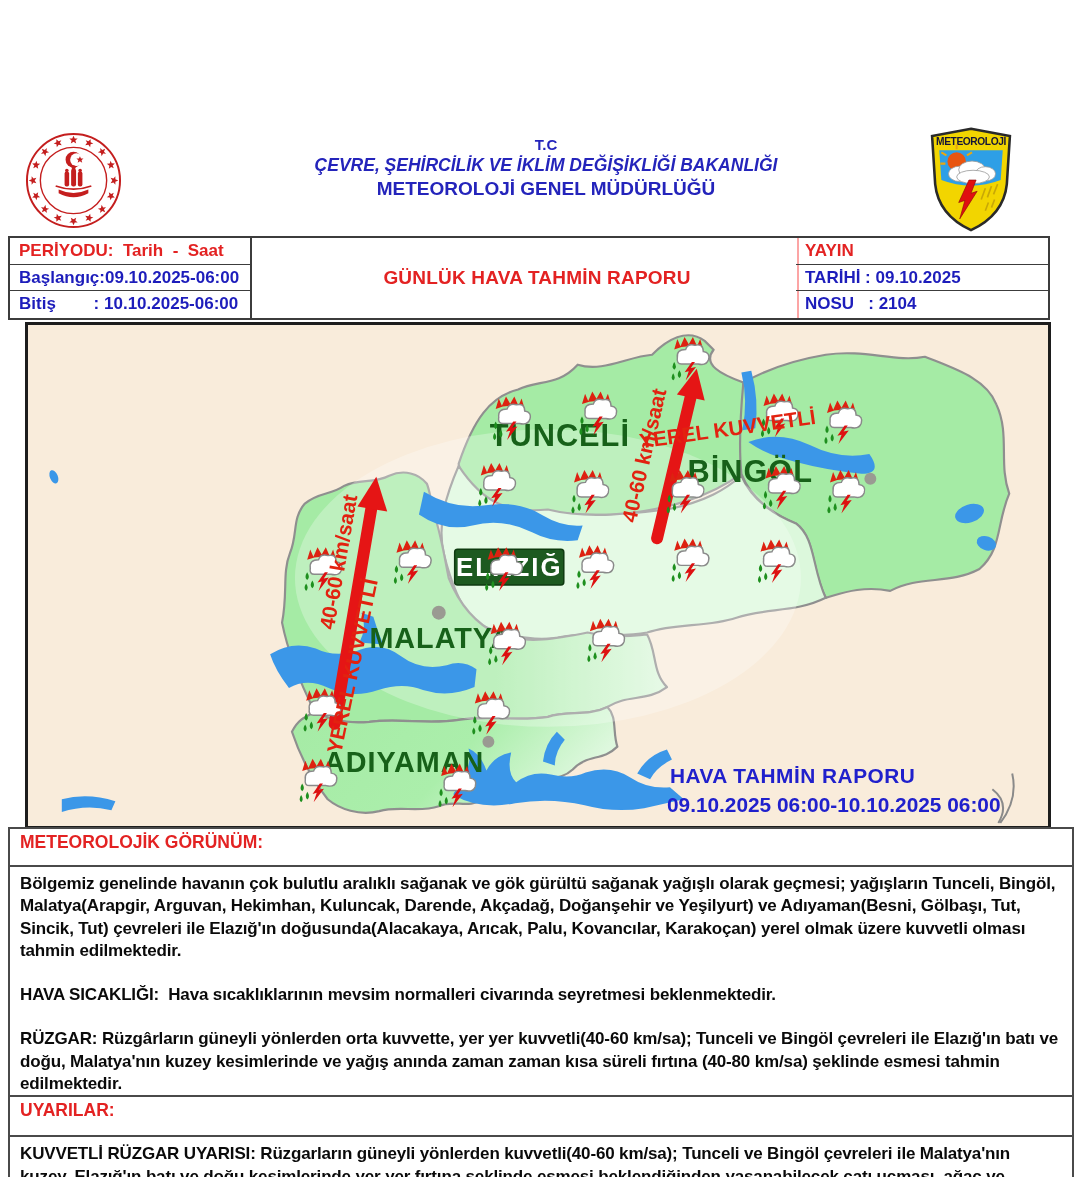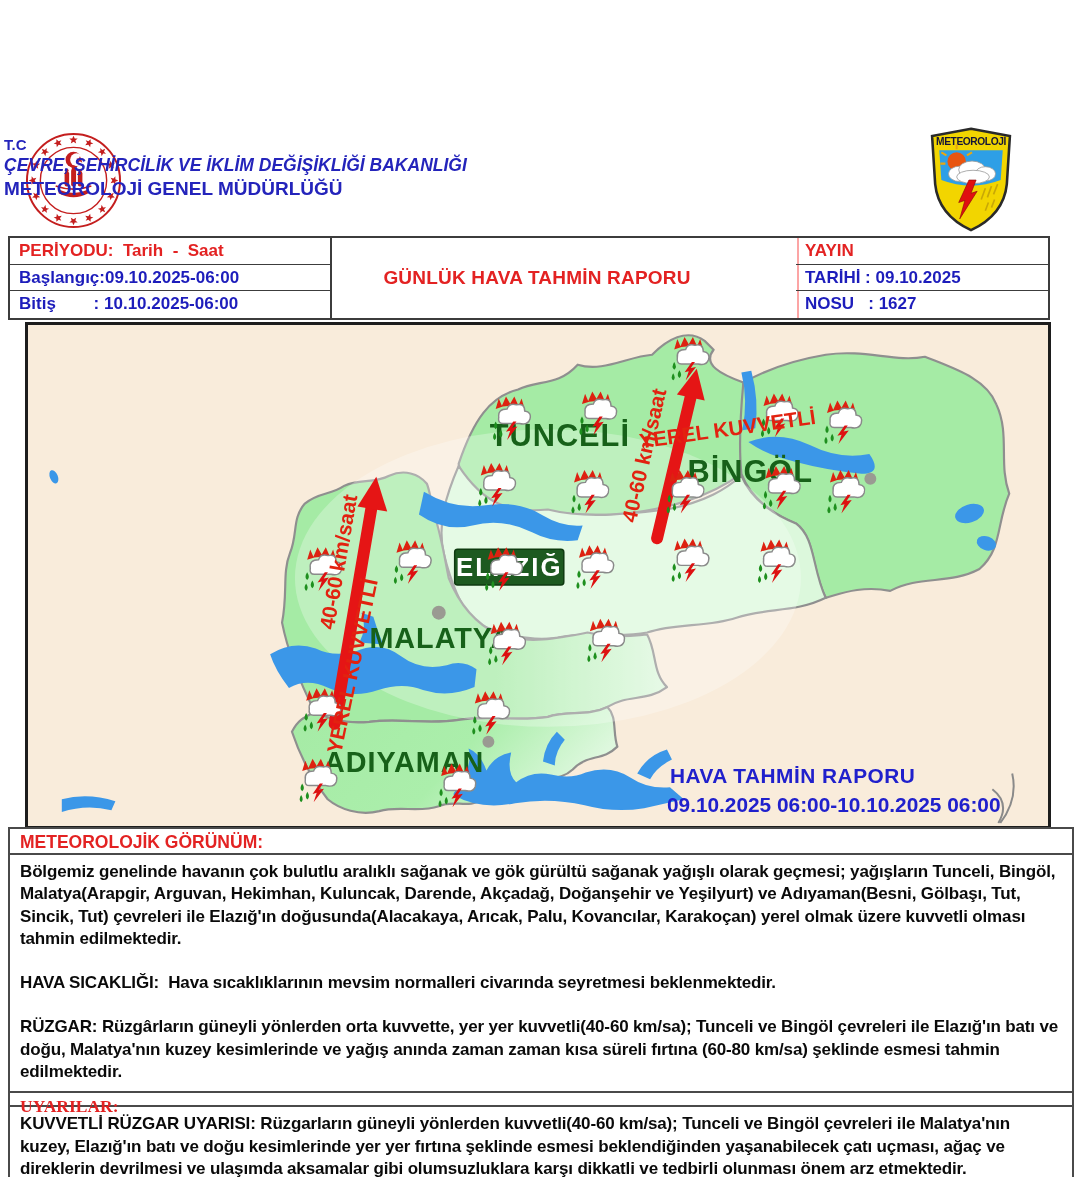--- a/index.html
+++ b/index.html
@@ -1,47 +1,47 @@
 <!DOCTYPE html>
 <html style="--title_blue: #2424bb; --value_blue: #1d1dbb; --alert_red: #e32222; --map_background: #f9ecdb; --map_green: #a5eba5; --province_label_green: #176119; --water_blue: #3b97e8; --arrow_red: #e51515;"><head>
 <meta charset="utf-8">
 <style>
   html,body{margin:0;padding:0;background:#fff;}
   .doc{position:relative;width:1082px;height:1177px;background:#ffffff;overflow:hidden;
        font-family:"Liberation Sans","DejaVu Sans",sans-serif;font-weight:bold;color:#111;}
   
   .gov-emblem{position:absolute;left:24px;top:131px;}
-  .title-block{position:absolute;left:4px;right:0;top:136px;color:var(--title_blue,#2424bb);line-height:1.25;}
+  .title-block{position:absolute;left:10px;right:0;top:136px;text-align:center;color:var(--title_blue,#2424bb);line-height:1.25;}
   .title-block .l1{font-size:15px;}
   .title-block .l2{font-size:17.5px;font-style:italic;}
   .title-block .l3{font-size:19px;}
   .met-shield{position:absolute;left:928px;top:126px;}
   
   .info-table{position:absolute;left:8px;top:236px;width:1042px;height:84px;border:2px solid #3c3c3c;box-sizing:border-box;}
-  .col1{position:absolute;left:0;top:0;width:322px;height:100%;border-right:2px solid #3c3c3c;box-sizing:border-box;}
+  .col1{position:absolute;left:0;top:0;width:242px;height:100%;border-right:2px solid #3c3c3c;box-sizing:border-box;}
   .col2{position:absolute;left:267px;top:0;width:522px;height:100%;border-right:2px solid #fca5a5;box-sizing:border-box;
         display:flex;align-items:center;justify-content:center;}
   .col3{position:absolute;left:786px;top:0;width:253px;height:100%;box-sizing:border-box;}
   .trow{height:26.6px;line-height:26.6px;padding-left:9px;font-size:17px;white-space:pre;overflow:hidden;}
   .col1 .trow,.col3 .trow{border-bottom:1.5px solid #3c3c3c;box-sizing:border-box;}
   .col1 .trow:last-child,.col3 .trow:last-child{border-bottom:none;}
   .red{color:var(--alert_red,#e32222);}
   .blue{color:var(--value_blue,#1d1dbb);}
   .report-title{color:var(--alert_red,#e32222);font-size:19px;letter-spacing:.2px;}
   
   .map-box{position:absolute;left:25px;top:322px;width:1020px;height:501px;border:3px solid #1d1d1d;background:var(--map_background,#f9ecdb);box-sizing:content-box;}
   
   .sections{position:absolute;left:8px;top:827px;width:1066px;height:352px;border:2px solid #4a4a4a;box-sizing:border-box;background:#fff;}
-  .sec-head{height:26px;line-height:26px;padding-left:10px;font-size:17.5px;color:var(--alert_red,#e32222);
+  .sec-head{height:38px;line-height:26px;padding-left:10px;font-size:17.5px;color:var(--alert_red,#e32222);
             border-bottom:2px solid #4a4a4a;box-sizing:border-box;}
   .sec-body{padding:6px 12px 0 10px;font-size:17px;line-height:22.3px;letter-spacing:-0.15px;color:#0a0a0a;}
   .para{margin:0 0 0 0;white-space:pre-wrap;}
   .gap{height:22px;}
-  .warn-head{height:16px;line-height:26px;padding-left:10px;font-size:17.5px;color:var(--alert_red,#e32222);
-             border-top:2px solid #4a4a4a;border-bottom:2px solid #4a4a4a;box-sizing:border-box;margin-top:8px;font-family:Liberation Serif, serif;}
+  .warn-head{height:42px;line-height:26px;padding-left:10px;font-size:17.5px;color:var(--alert_red,#e32222);
+             border-top:2px solid #4a4a4a;border-bottom:2px solid #4a4a4a;box-sizing:border-box;}
 </style>
 </head>
 <body>
 
 <div class="doc">
 
   <svg class="gov-emblem" width="99" height="99" viewBox="0 0 100 100">
     <defs>
       <path id="tstar" d="M0,-4.2 L1.25,-1.3 L4.2,-1.3 L1.9,0.6 L2.7,3.5 L0,1.8 L-2.7,3.5 L-1.9,0.6 L-4.2,-1.3 L-1.25,-1.3 Z" fill="#c41e1e"></path>
     </defs>
@@ -117,21 +117,21 @@
       <div class="trow red">PERİYODU:  Tarih  -  Saat</div>
       <div class="trow blue">Başlangıç:09.10.2025-06:00</div>
       <div class="trow blue">Bitiş        : 10.10.2025-06:00</div>
     </div>
     <div class="col2">
       <span class="report-title">GÜNLÜK HAVA TAHMİN RAPORU</span>
     </div>
     <div class="col3">
       <div class="trow red">YAYIN</div>
       <div class="trow blue">TARİHİ : 09.10.2025</div>
-      <div class="trow blue">NOSU   : 1627</div>
+      <div class="trow blue">NOSU   : 2104</div>
     </div>
   </div>
 
   <div class="map-box">
   <svg width="1020" height="501" viewBox="0 0 1020 505">
     <defs>
       <symbol id="storm" viewBox="0 0 44 44">
         <g stroke="none">
           <path d="M7,14 L10,4 L13,11 L17,2 L21,9 L25,2 L29,11 L32,4 L35,14 Q21,8 7,14 Z" fill="#dd2211"></path>
           <path d="M10,22 Q9,14 18,14 Q20,8 27,10 Q35,8 35,16 Q42,17 40,24 Q38,30 30,28 L14,28 Q9,28 10,22 Z" fill="#ffffff" stroke="#8a8a8a" stroke-width="1.4"></path>
@@ -243,21 +243,21 @@
   </svg>
   </div>
 
   <div class="sections">
     <div class="sec-head">METEOROLOJİK GÖRÜNÜM:</div>
     <div class="sec-body">
       <p class="para">Bölgemiz genelinde havanın çok bulutlu aralıklı sağanak ve gök gürültü sağanak yağışlı olarak geçmesi; yağışların Tunceli, Bingöl, Malatya(Arapgir, Arguvan, Hekimhan, Kuluncak, Darende, Akçadağ, Doğanşehir ve Yeşilyurt) ve Adıyaman(Besni, Gölbaşı, Tut, Sincik, Tut) çevreleri ile Elazığ'ın doğusunda(Alacakaya, Arıcak, Palu, Kovancılar, Karakoçan) yerel olmak üzere kuvvetli olması tahmin edilmektedir.</p>
       <div class="gap"></div>
       <p class="para">HAVA SICAKLIĞI:  Hava sıcaklıklarının mevsim normalleri civarında seyretmesi beklenmektedir.</p>
       <div class="gap"></div>
-      <p class="para">RÜZGAR: Rüzgârların güneyli yönlerden orta kuvvette, yer yer kuvvetli(40-60 km/sa); Tunceli ve Bingöl çevreleri ile Elazığ'ın batı ve doğu, Malatya'nın kuzey kesimlerinde ve yağış anında zaman zaman kısa süreli fırtına (60-80 km/sa) şeklinde esmesi tahmin edilmektedir.</p>
+      <p class="para">RÜZGAR: Rüzgârların güneyli yönlerden orta kuvvette, yer yer kuvvetli(40-60 km/sa); Tunceli ve Bingöl çevreleri ile Elazığ'ın batı ve doğu, Malatya'nın kuzey kesimlerinde ve yağış anında zaman zaman kısa süreli fırtına (40-80 km/sa) şeklinde esmesi tahmin edilmektedir.</p>
     </div>
     <div class="warn-head">UYARILAR:</div>
     <div class="sec-body">
       <p class="para">KUVVETLİ RÜZGAR UYARISI: Rüzgarların güneyli yönlerden kuvvetli(40-60 km/sa); Tunceli ve Bingöl çevreleri ile Malatya'nın kuzey, Elazığ'ın batı ve doğu kesimlerinde yer yer fırtına şeklinde esmesi beklendiğinden yaşanabilecek çatı uçması, ağaç ve direklerin devrilmesi ve ulaşımda aksamalar gibi olumsuzluklara karşı dikkatli ve tedbirli olunması önem arz etmektedir.</p>
     </div>
   </div>
 
 </div>
 
 </body></html>

